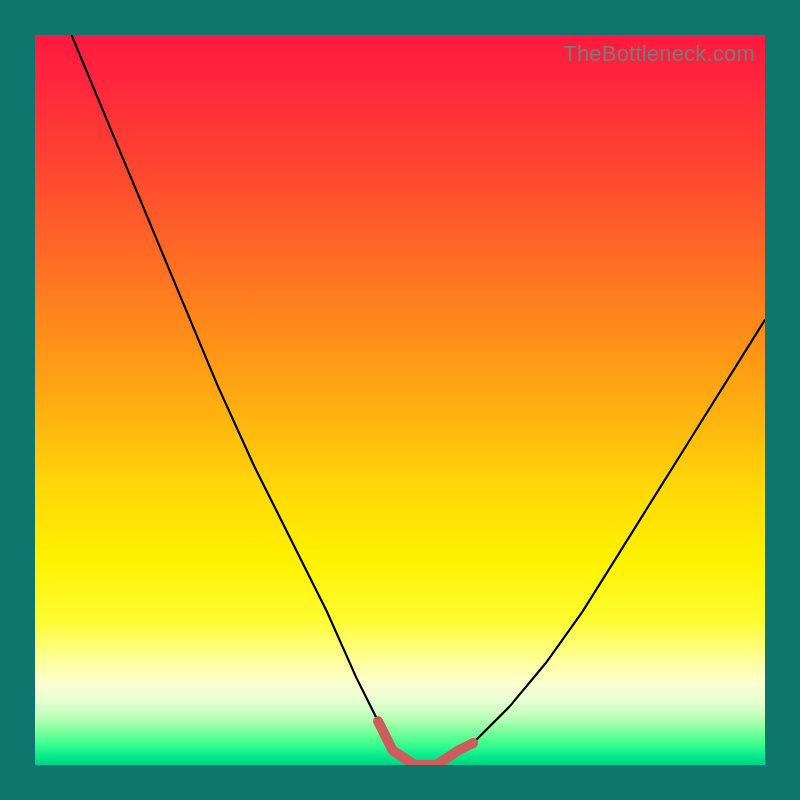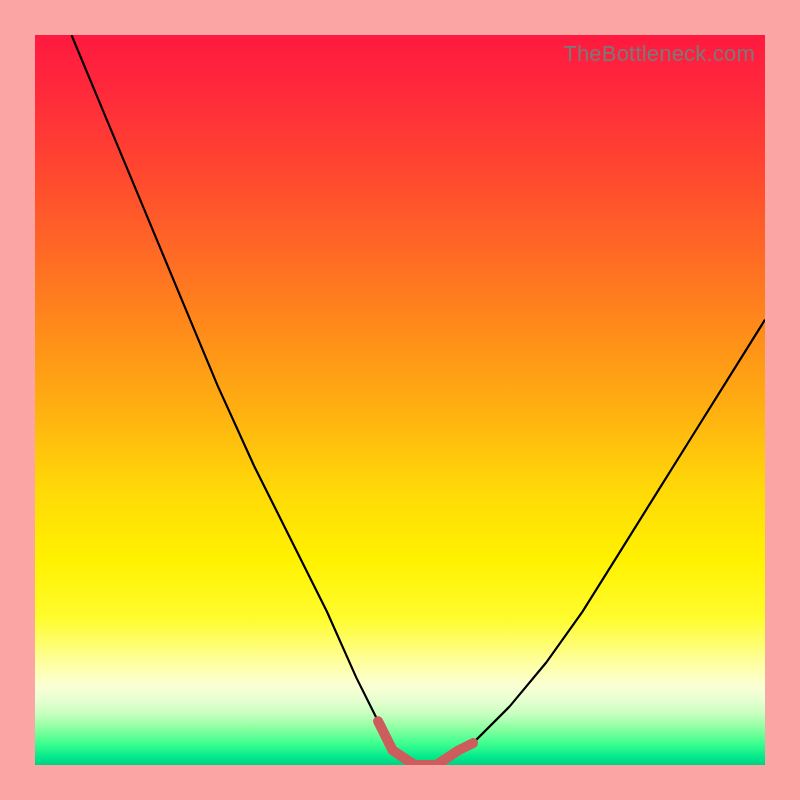--- a/index.html
+++ b/index.html
@@ -1,21 +1,21 @@
 <!DOCTYPE html>
 <html><head>
 <meta charset="utf-8">
 <style>
   * { margin: 0; padding: 0; box-sizing: border-box; }
   html, body { width: 800px; height: 800px; overflow: hidden; background: #000; }
   .frame {
     position: relative;
     width: 800px;
     height: 800px;
-    background: #fca5a5;
+    background: #0f766e;
   }
   .plot {
     position: absolute;
     left: 35px;
     top: 35px;
     width: 730px;
     height: 730px;
     background: linear-gradient(to bottom,
       #ff193f 0%,
       #ff2a3b 8%,

